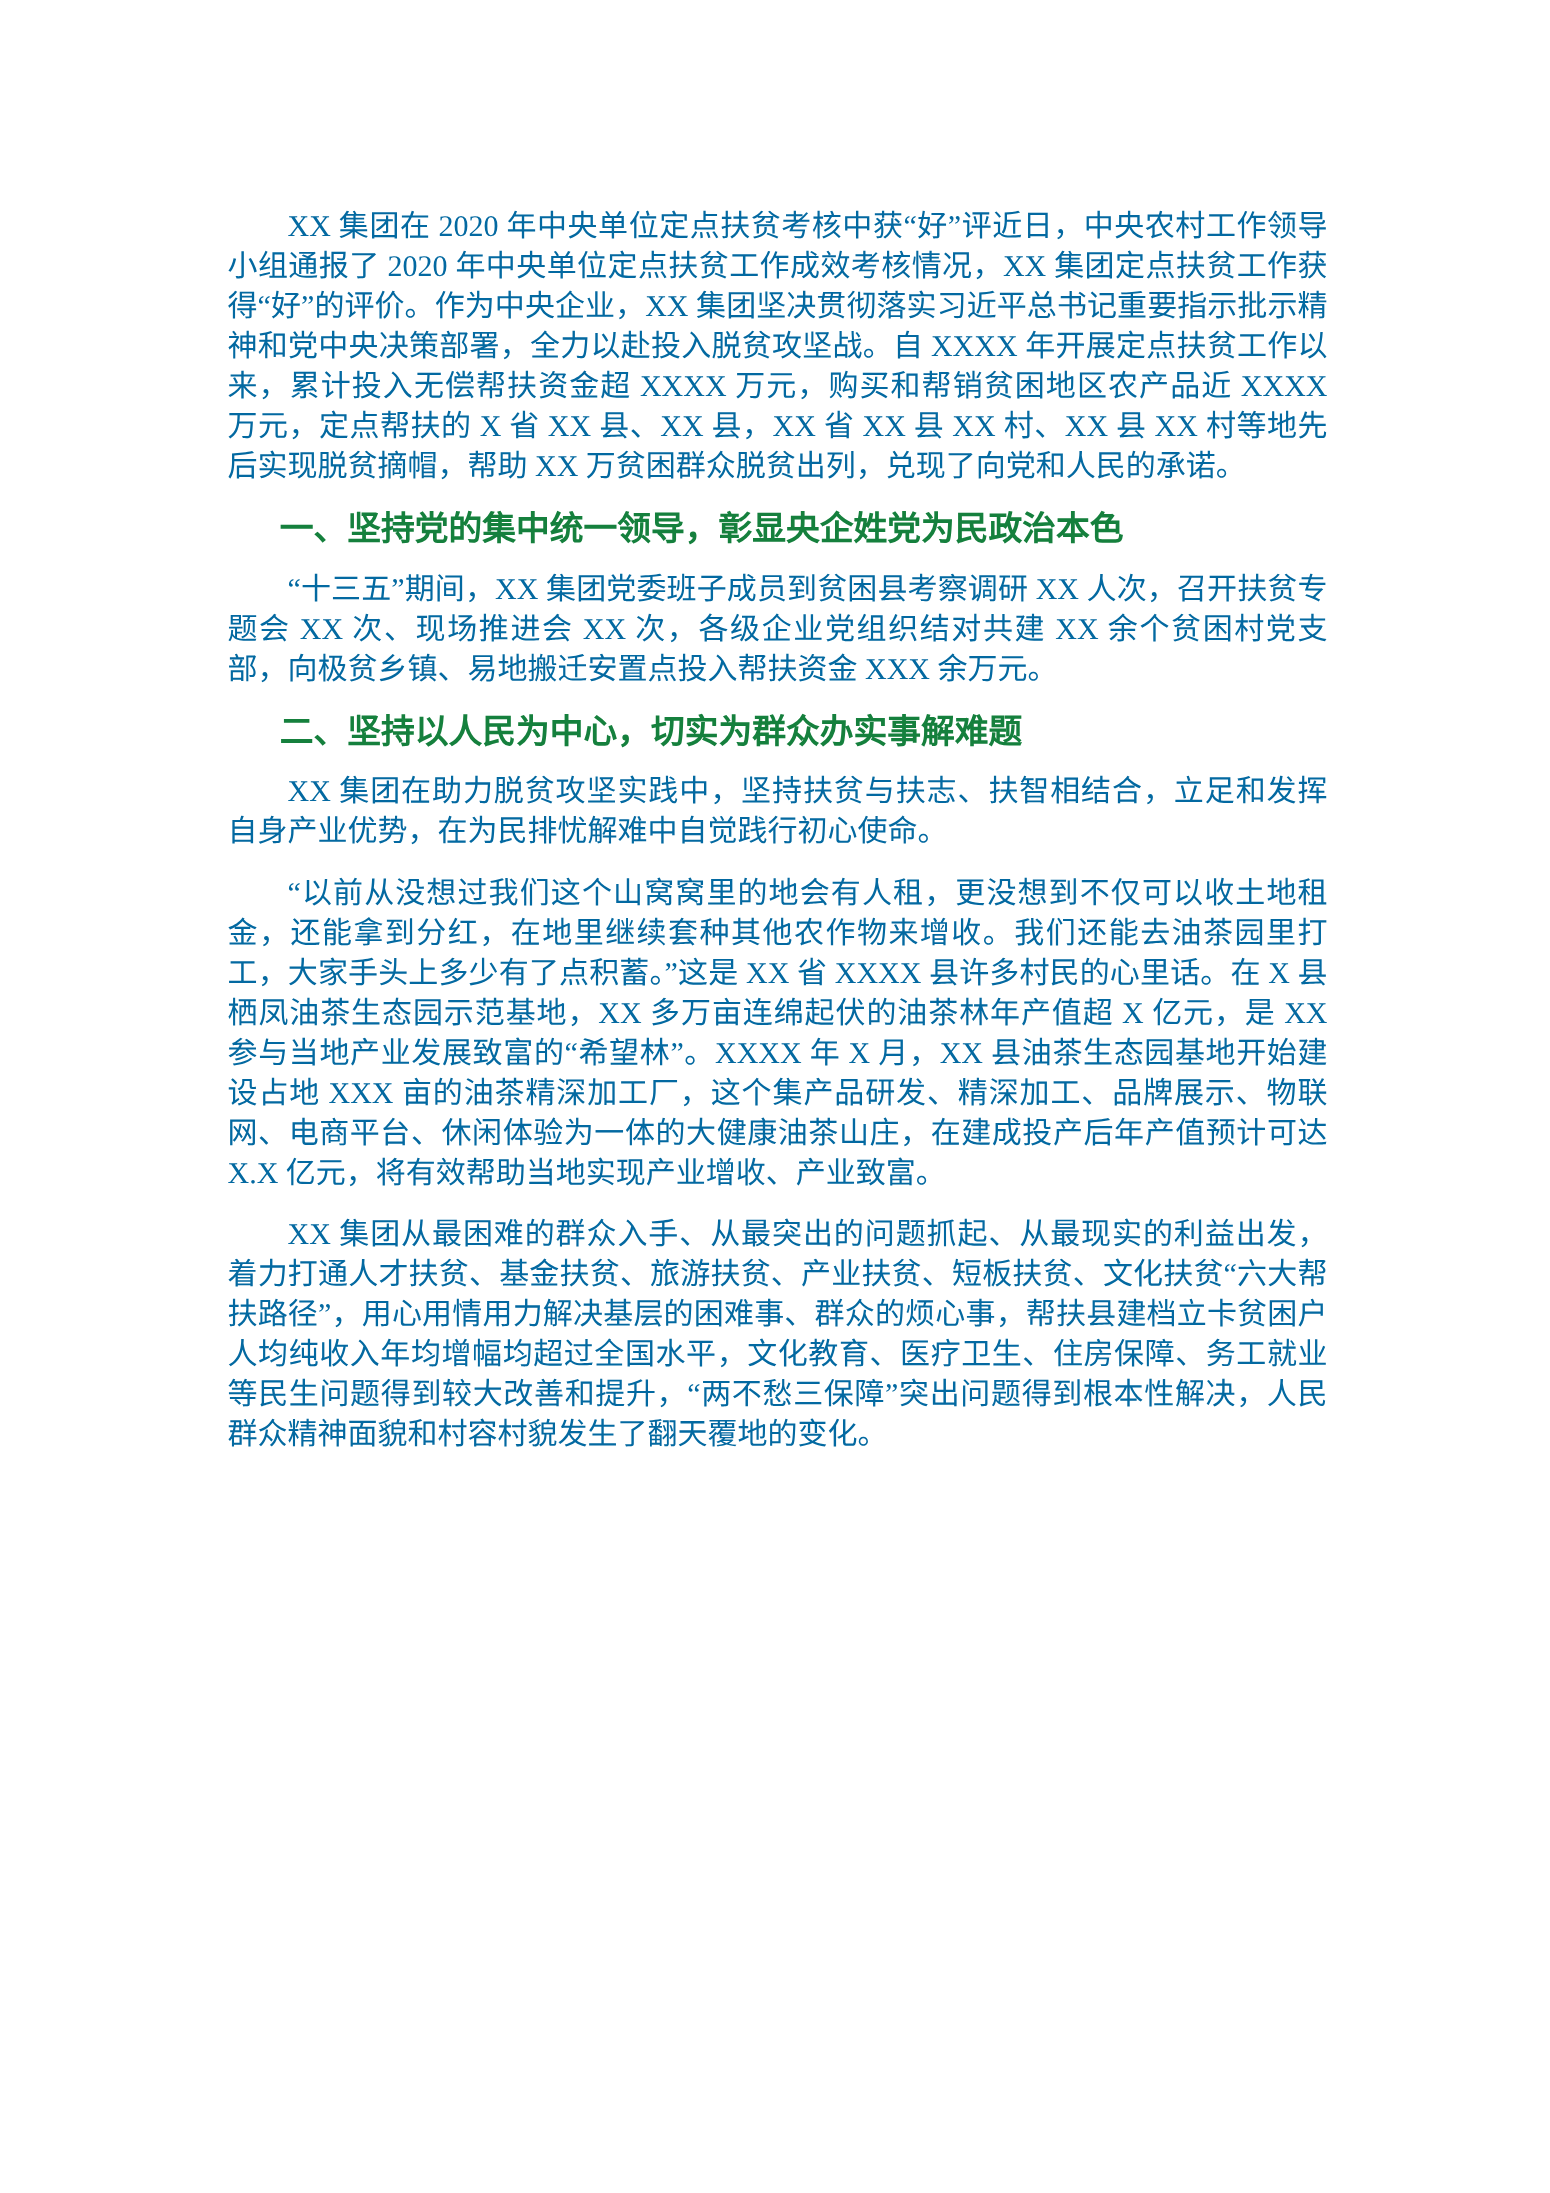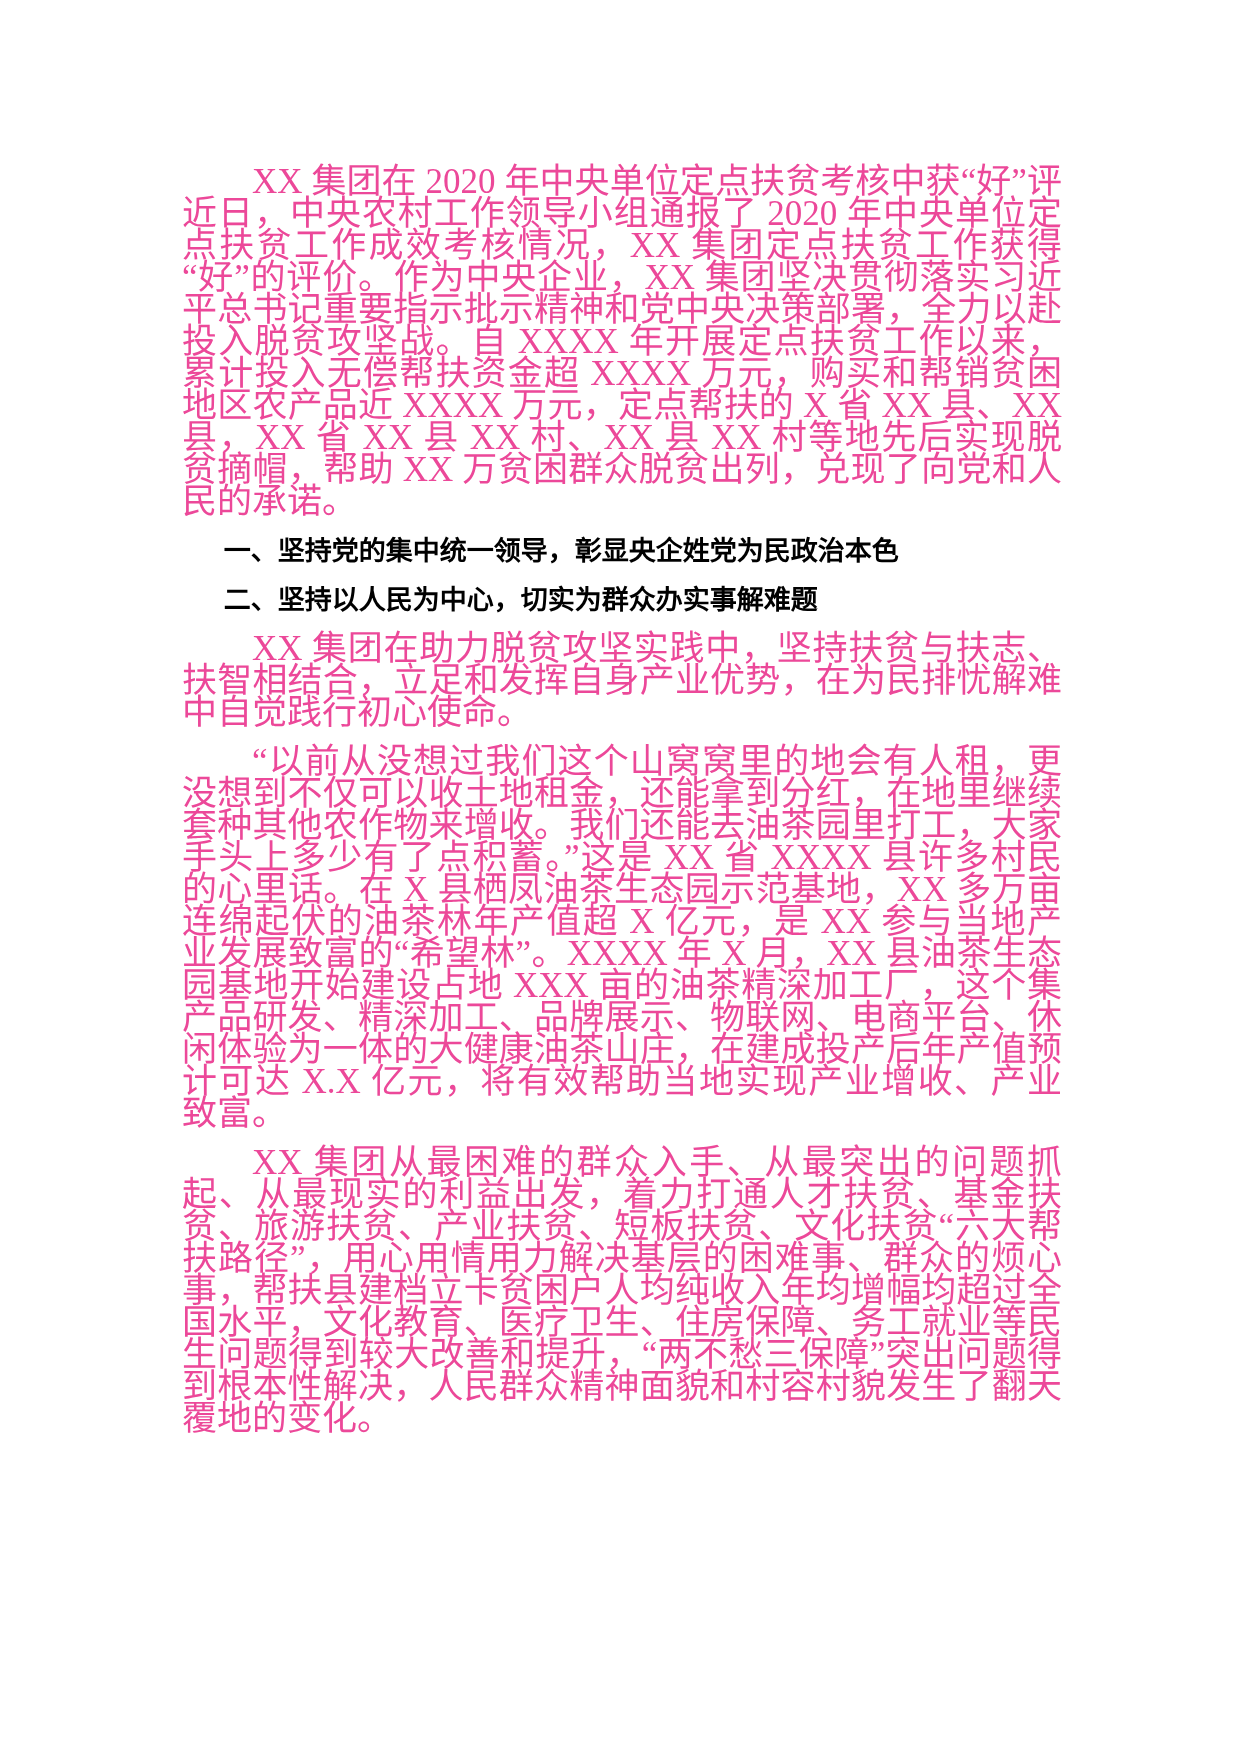--- a/index.html
+++ b/index.html
@@ -14,43 +14,44 @@
     background: #ffffff;
     overflow: hidden;
     box-sizing: border-box;
     padding: 166px 178px 0 182px;
   }
   .doc-body {
     width: 880px;
   }
   .para {
     font-family: "Liberation Serif", "DejaVu Serif", serif;
-    font-size: 35px;
+    font-size: 24px;
     line-height: 32px;
-    color: #ec4899;
+    color: #0369a1;
     text-align: justify;
     text-indent: 2em;
     margin: 0 0 17px 0;
     word-break: break-all;
   }
   .heading {
     font-family: "Liberation Sans", "DejaVu Sans", sans-serif;
     font-size: 27px;
     line-height: 32px;
     font-weight: 700;
-    color: #000000;
+    color: #15803d;
     text-indent: 1.55em;
     margin: 3px 0 17px 0;
   }
 </style>
 </head>
 <body>
 
 <div class="page">
   <div class="doc-body">
     <p class="para">XX 集团在 2020 年中央单位定点扶贫考核中获“好”评近日，中央农村工作领导小组通报了 2020 年中央单位定点扶贫工作成效考核情况，XX 集团定点扶贫工作获得“好”的评价。作为中央企业，XX 集团坚决贯彻落实习近平总书记重要指示批示精神和党中央决策部署，全力以赴投入脱贫攻坚战。自 XXXX 年开展定点扶贫工作以来，累计投入无偿帮扶资金超 XXXX 万元，购买和帮销贫困地区农产品近 XXXX 万元，定点帮扶的 X 省 XX 县、XX 县，XX 省 XX 县 XX 村、XX 县 XX 村等地先后实现脱贫摘帽，帮助 XX 万贫困群众脱贫出列，兑现了向党和人民的承诺。</p>
     <h2 class="heading">一、坚持党的集中统一领导，彰显央企姓党为民政治本色</h2>
+    <p class="para">“十三五”期间，XX 集团党委班子成员到贫困县考察调研 XX 人次，召开扶贫专题会 XX 次、现场推进会 XX 次，各级企业党组织结对共建 XX 余个贫困村党支部，向极贫乡镇、易地搬迁安置点投入帮扶资金 XXX 余万元。</p>
     <h2 class="heading">二、坚持以人民为中心，切实为群众办实事解难题</h2>
     <p class="para">XX 集团在助力脱贫攻坚实践中，坚持扶贫与扶志、扶智相结合，立足和发挥自身产业优势，在为民排忧解难中自觉践行初心使命。</p>
     <p class="para">“以前从没想过我们这个山窝窝里的地会有人租，更没想到不仅可以收土地租金，还能拿到分红，在地里继续套种其他农作物来增收。我们还能去油茶园里打工，大家手头上多少有了点积蓄。”这是 XX 省 XXXX 县许多村民的心里话。在 X 县栖凤油茶生态园示范基地，XX 多万亩连绵起伏的油茶林年产值超 X 亿元，是 XX 参与当地产业发展致富的“希望林”。XXXX 年 X 月，XX 县油茶生态园基地开始建设占地 XXX 亩的油茶精深加工厂，这个集产品研发、精深加工、品牌展示、物联网、电商平台、休闲体验为一体的大健康油茶山庄，在建成投产后年产值预计可达 X.X 亿元，将有效帮助当地实现产业增收、产业致富。</p>
     <p class="para">XX 集团从最困难的群众入手、从最突出的问题抓起、从最现实的利益出发，着力打通人才扶贫、基金扶贫、旅游扶贫、产业扶贫、短板扶贫、文化扶贫“六大帮扶路径”，用心用情用力解决基层的困难事、群众的烦心事，帮扶县建档立卡贫困户人均纯收入年均增幅均超过全国水平，文化教育、医疗卫生、住房保障、务工就业等民生问题得到较大改善和提升，“两不愁三保障”突出问题得到根本性解决，人民群众精神面貌和村容村貌发生了翻天覆地的变化。</p>
   </div>
 </div>
 
 </body></html>

